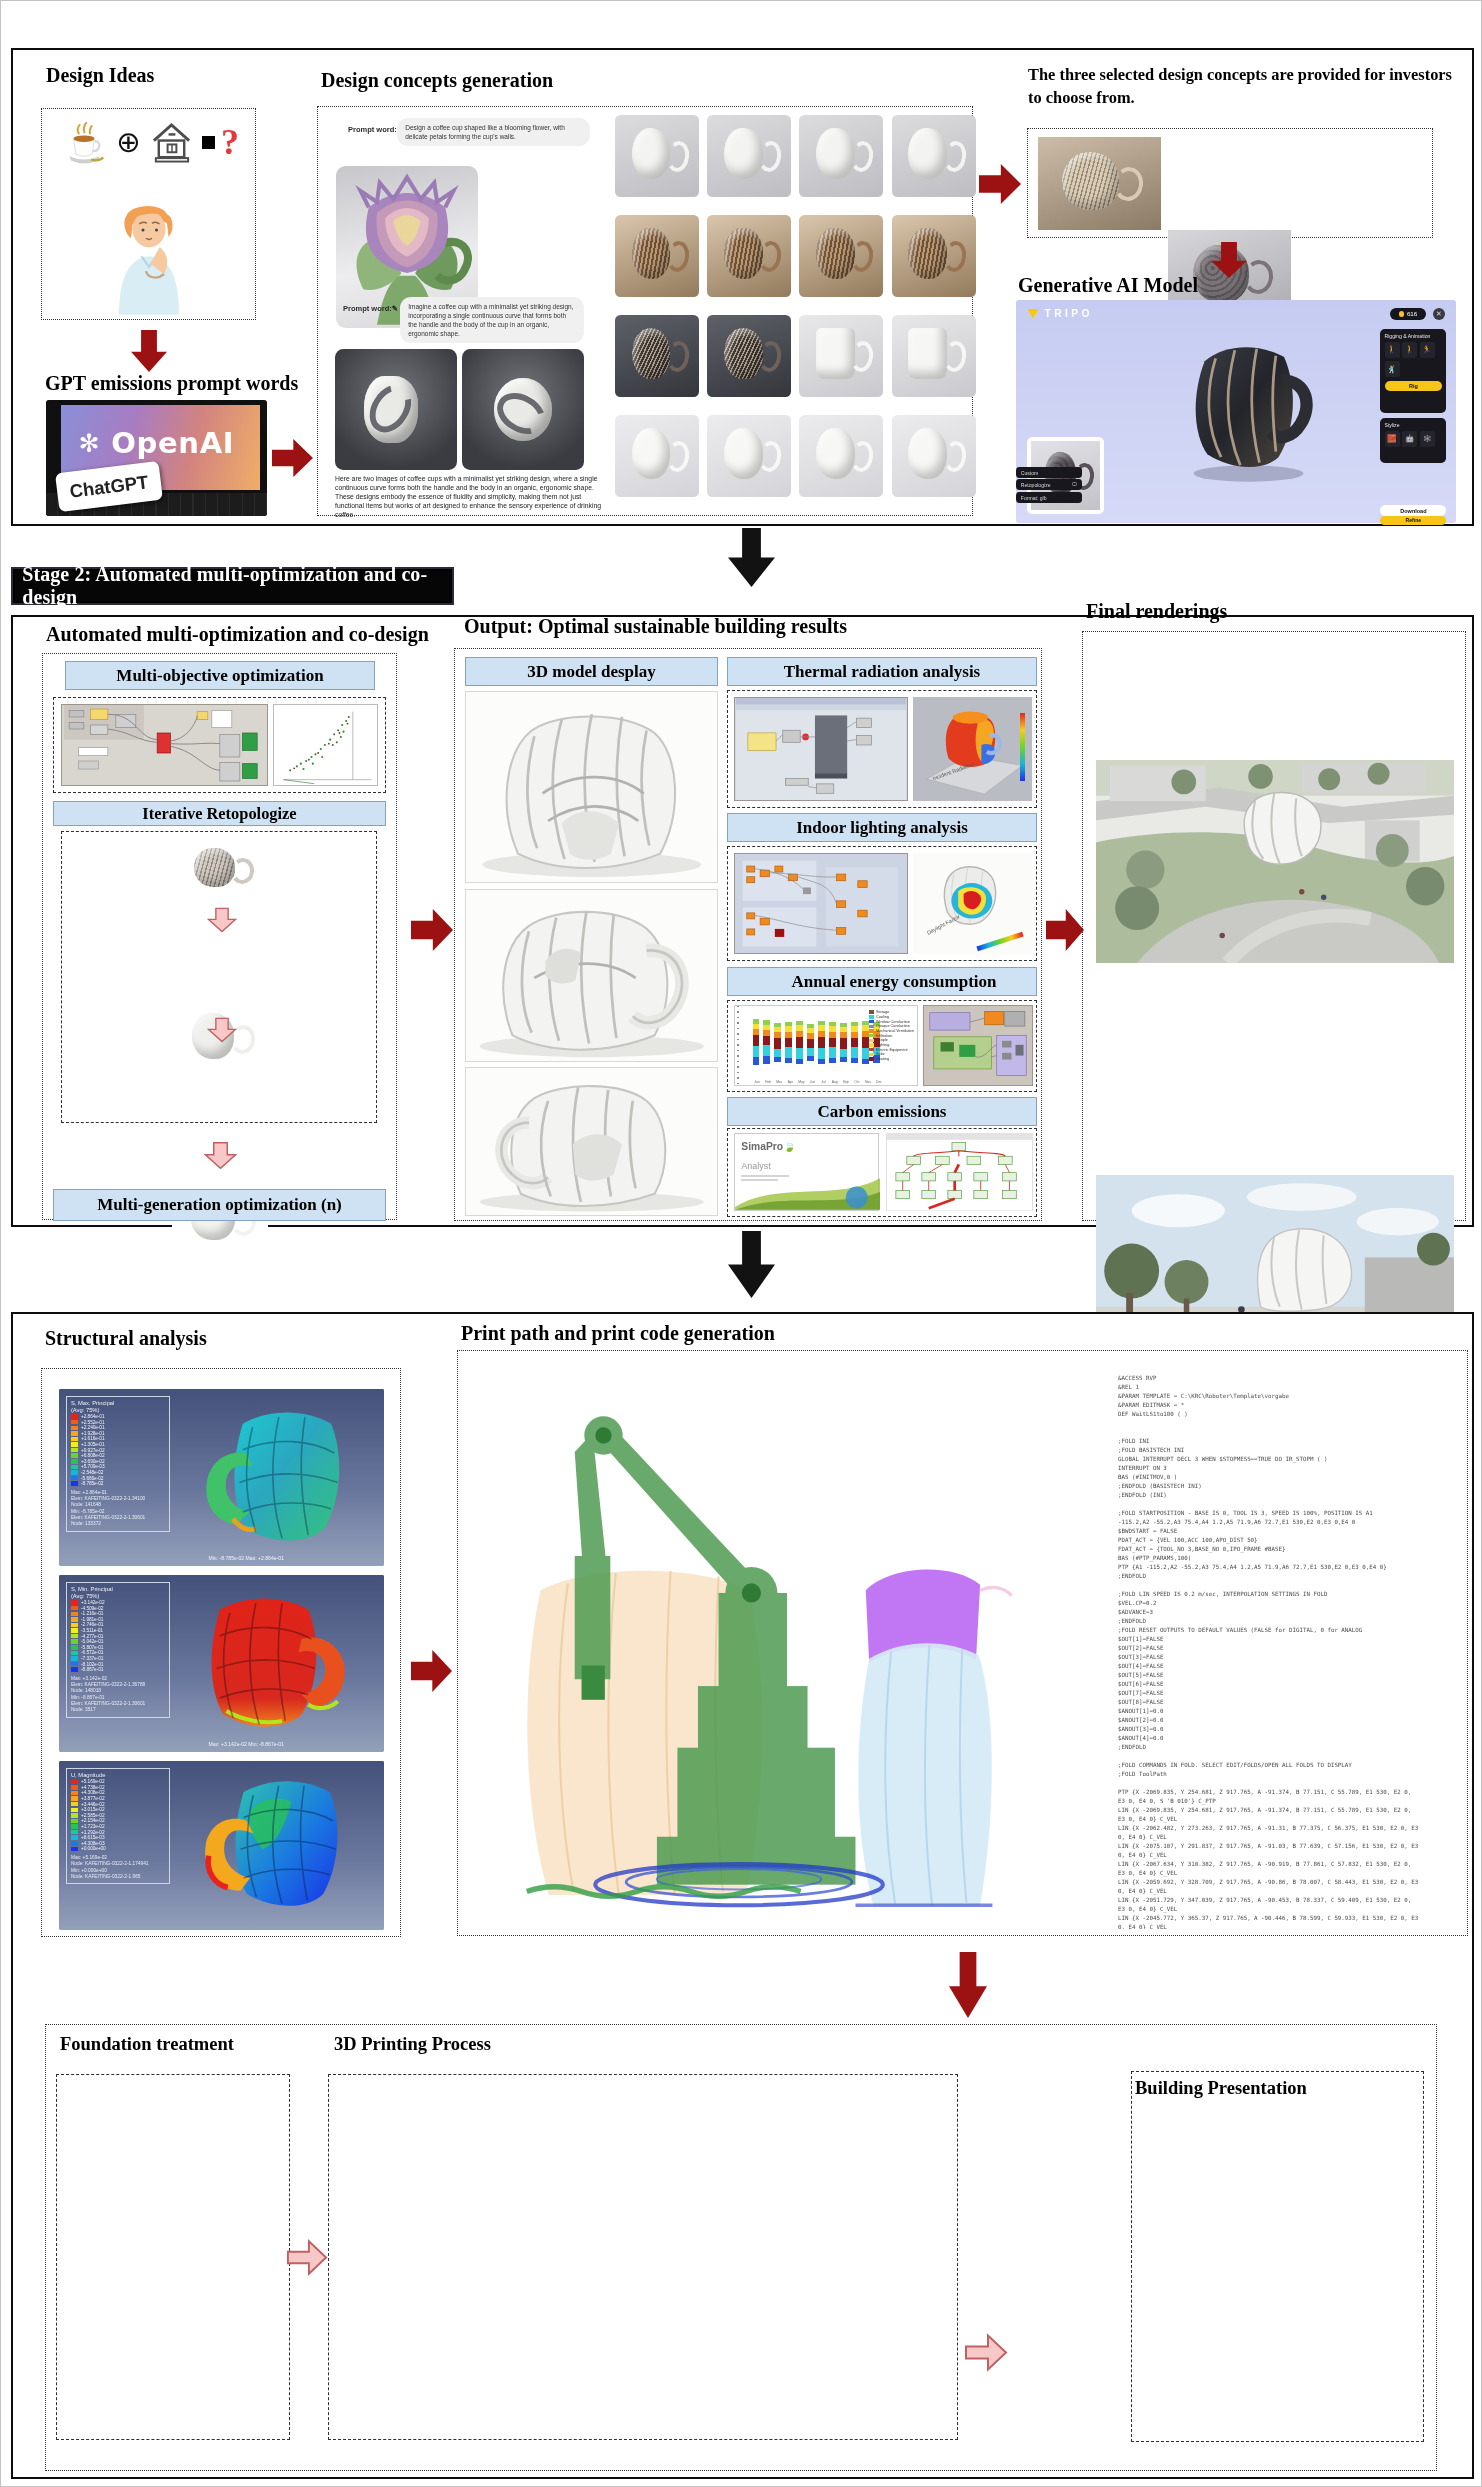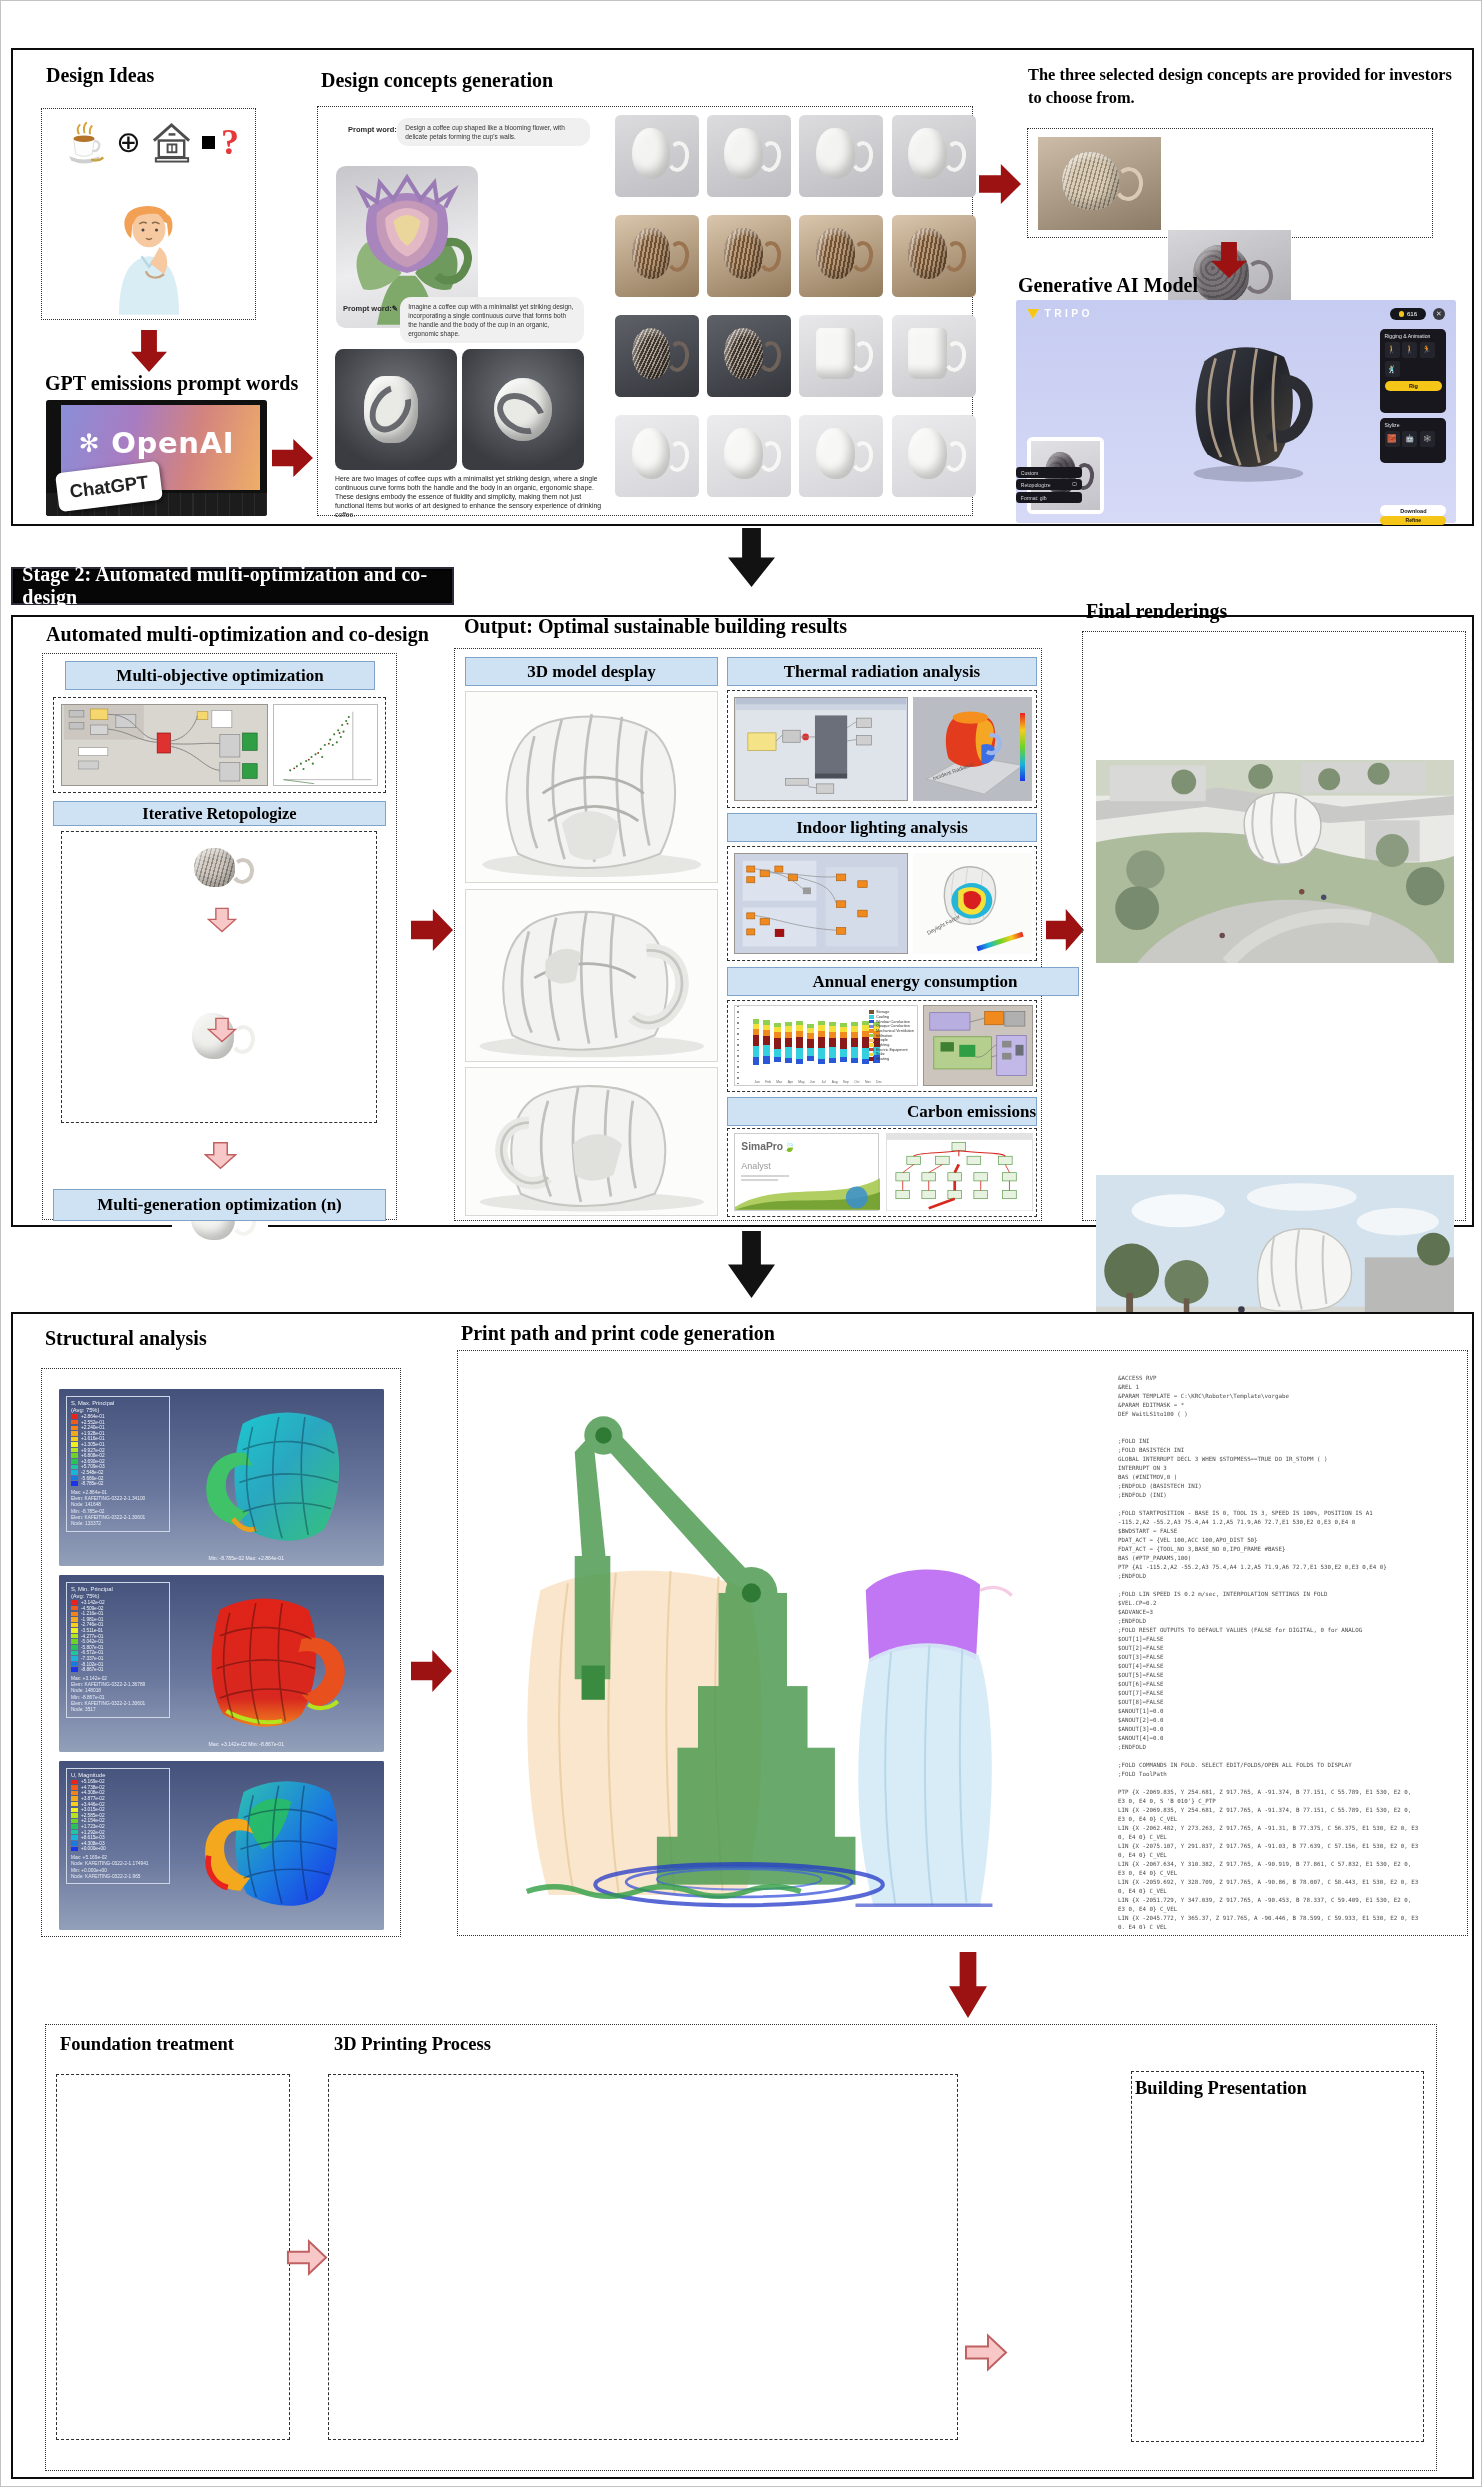--- a/index.html
+++ b/index.html
@@ -540,21 +540,21 @@
       <path d="M60 30 C54 54 56 78 64 96 M80 22 C74 52 76 80 84 102 M102 26 C98 52 100 78 104 98" stroke="#c9c9c5" fill="none"></path>
       <ellipse cx="86" cy="70" rx="30" ry="26" fill="#24b5d8"></ellipse>
       <path d="M66 56 C74 48 96 48 104 58 C110 66 106 82 96 88 C84 94 70 88 66 78 Z" fill="#f5e03a"></path>
       <path d="M74 60 C80 54 92 54 98 62 C102 68 98 78 90 82 C82 84 74 78 74 70 Z" fill="#d81e1e"></path>
       <text x="22" y="120" font-size="8" fill="#555" transform="rotate(-28 22 120)">Daylight Factor</text>
     </svg>
     <div class="abs" style="right:8.2px; bottom:9.6px; width:48px; height:4.8px; background:linear-gradient(90deg,#1a34e8,#1ab4d8,#6cd426,#f5ce1e,#e8231e); transform:rotate(-18deg);"></div>
   </div>
 </div>
 
-<div class="abs blue-bar" style="left:726px; top:966px; width:352px; height:29px;padding-left:24px;">
+<div class="abs blue-bar" style="left:726px; top:966px; width:310px; height:29px;padding-left:24px;">
       <span>Annual energy consumption</span>
     </div>
 <div class="abs dash-box" style="left:726px; top:999px; width:310px; height:92px;">
   <div class="abs" style="left:5.5px; top:4.1px; width:184px; height:81px; background:#fff; border:0.7px solid #ccc;">
     <div class="abs" style="left:2.7px; top:0; width:2.1px; height:100%; background:repeating-linear-gradient(180deg,#888 0 1.4px,transparent 1.4px 5.5px);"></div>
     <div class="ebars">
           <div class="ebar">
             <i class="sg"></i>
             <i class="sy"></i>
             <i class="so"></i>
@@ -721,21 +721,21 @@
     <rect x="24" y="54" width="20" height="14" fill="#3f7f33"></rect>
     <rect x="52" y="58" width="24" height="18" fill="#2f9e44"></rect>
     <rect x="108" y="44" width="44" height="60" fill="#c3b9e8" stroke="#7a6fb0"></rect>
     <rect x="116" y="52" width="14" height="10" fill="#8a8a8a"></rect>
     <rect x="116" y="70" width="14" height="10" fill="#8a8a8a"></rect>
     <rect x="136" y="58" width="12" height="16" fill="#6a6f7a"></rect>
     <path d="M68 24 L90 18 M100 76 L108 74 M76 76 C90 80 100 60 108 58" stroke="#777" fill="none"></path>
   </svg>
 </div>
 
-<div class="abs blue-bar" style="left:726px; top:1096px; width:310px; height:29px;justify-content:flex-end;">
+<div class="abs blue-bar" style="left:726px; top:1096px; width:310px; height:29px;">
       <span>Carbon emissions</span>
     </div>
 <div class="abs dash-box" style="left:726px; top:1127px; width:310px; height:89px;">
   <div class="abs sima" style="left:5.5px; top:4.1px; width:145px; height:78px;">
     <div class="sbrand"><span>SimaPro</span><b>🍃</b></div>
     <div class="sanalyst">Analyst</div>
     <div class="sline" style="top:41px; width:48px;"></div>
     <div class="sline" style="top:45px; width:37px;"></div>
     <svg class="abs" style="left:0; bottom:0;" width="145" height="36" viewBox="0 0 212 52">
       <path d="M0 48 C60 10 150 40 212 6 L212 52 L0 52 Z" fill="#9cc23a" opacity=".8"></path>

